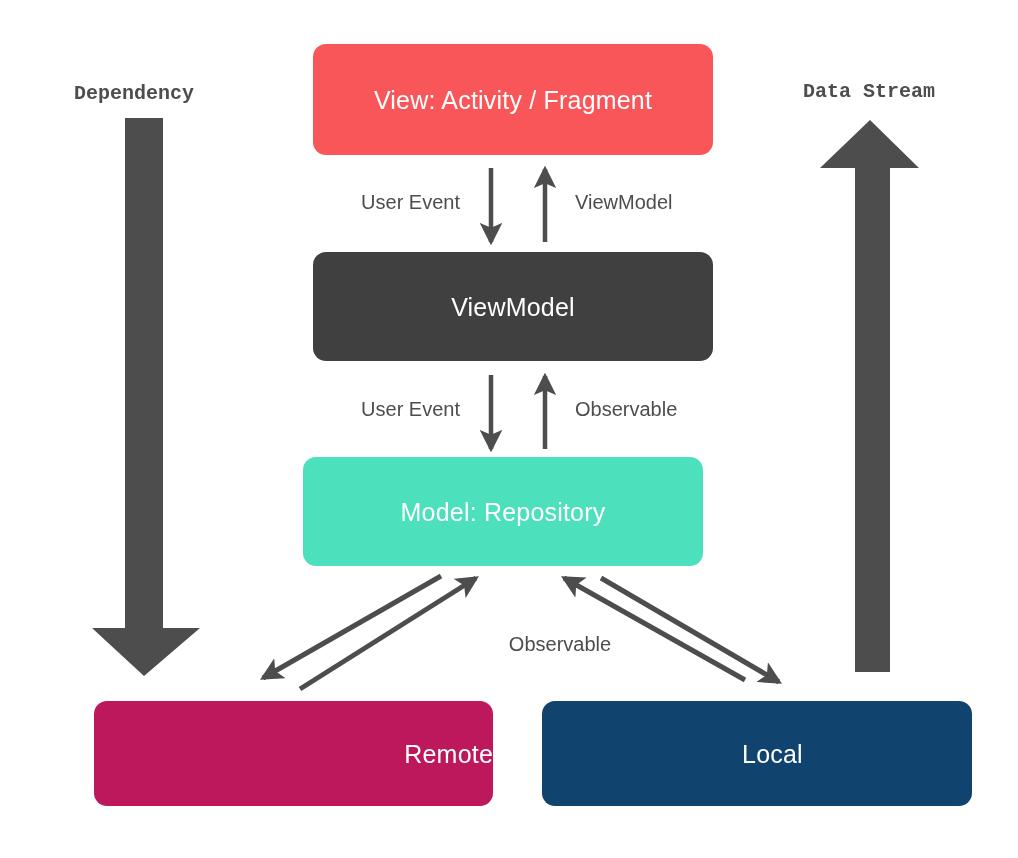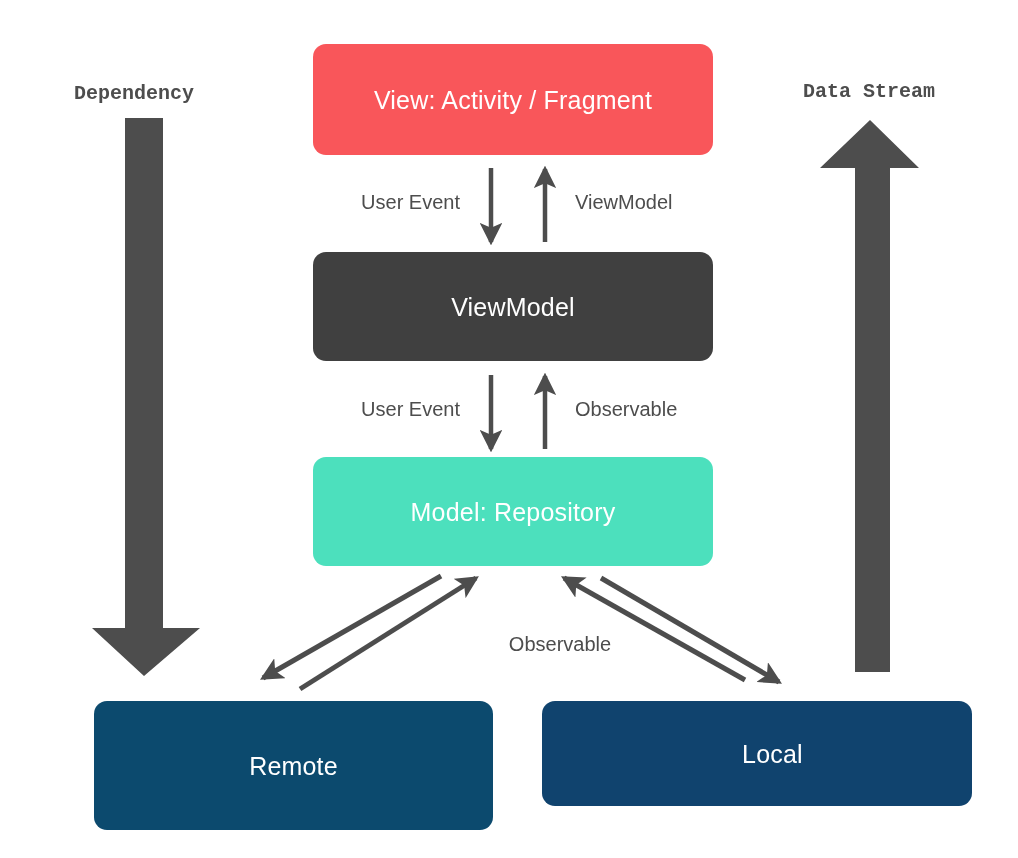--- a/index.html
+++ b/index.html
@@ -99,25 +99,25 @@
   </svg>
 
   <div class="node-box" style="left:313px; top:44px; width:400px; height:111px; background:#f9565a;">
     <span>View: Activity / Fragment</span>
   </div>
 
   <div class="node-box" style="left:313px; top:252px; width:400px; height:109px; background:#404040;">
     <span>ViewModel</span>
   </div>
 
-  <div class="node-box" style="left:313px; top:457px; width:400px; height:109px; background:#4ce0bd;">
+  <div class="node-box" style="left:303px; top:457px; width:400px; height:109px; background:#4ce0bd;">
     <span>Model: Repository</span>
   </div>
 
-  <div class="node-box" style="left:94px; top:701px; width:399px; height:129px; background:#0c4a6e;">
+  <div class="node-box" style="left:94px; top:701px; width:399px; height:105px; background:#be185d;justify-content:flex-end;">
     <span>Remote</span>
   </div>
 
   <div class="node-box" style="left:542px; top:701px; width:399px; height:105px; background:#10436e;padding-left:31px;">
     <span>Local</span>
   </div>
 
   <div class="edge-label lbl-right" style="left:280px; top:192px; width:180px;">User Event</div>
 
   <div class="edge-label" style="left:575px; top:192px; width:200px;">ViewModel</div>

